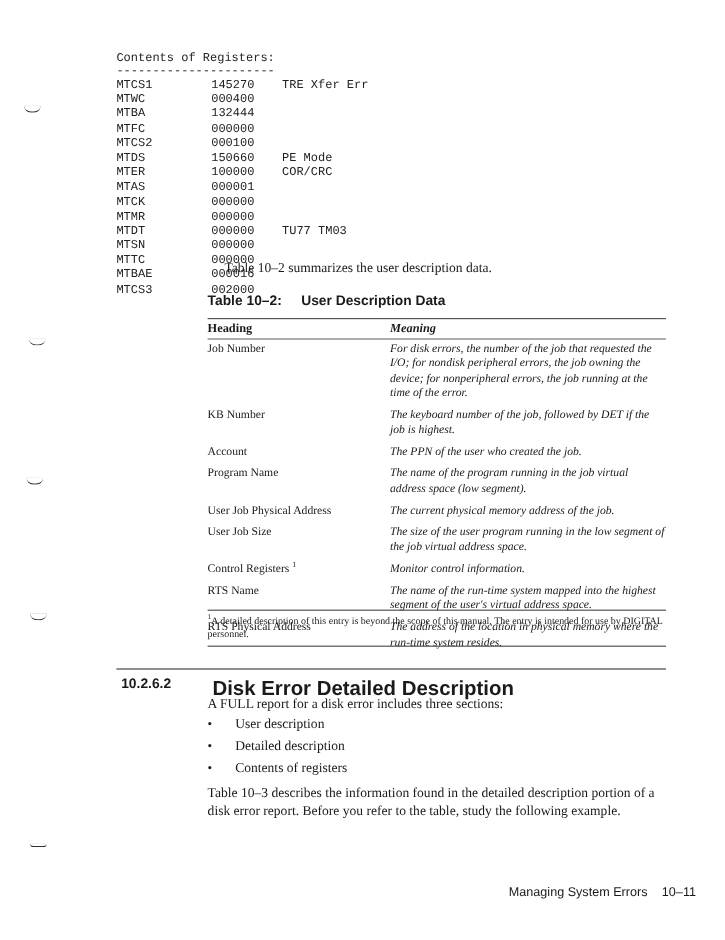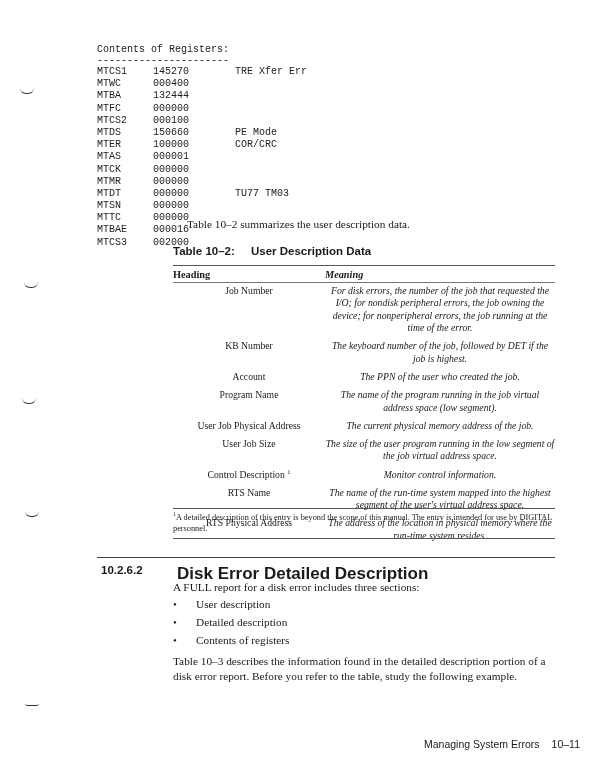--- a/index.html
+++ b/index.html
@@ -6,35 +6,35 @@
   body { width: 604px; height: 783px; position: relative; overflow: hidden; color: #1a1a1a; }
   .abs { position: absolute; }
   .mono { font-family: "Liberation Mono", "DejaVu Sans Mono", monospace; font-size: 10px; line-height: 12.2px; color: #222; }
   .serif { font-family: "Liberation Serif", "DejaVu Serif", serif; }
   .sans { font-family: "Liberation Sans", "DejaVu Sans", sans-serif; }
   .reg-title { left: 97px; top: 44px; }
   .reg-dash { left: 97px; top: 55px; letter-spacing: 0px; }
   .reg-table { left: 97px; top: 66px; }
   .reg-row { display: flex; height: 12.2px; }
   .reg-name { width: 56px; }
-  .reg-val { width: 82px; }
+  .reg-val { width: 82px; text-align: center; }
   .reg-note { width: 120px; }
 
   .body-text { font-size: 11.3px; line-height: 15px; }
   .t-intro { left: 187px; top: 217px; }
   .t-caption { left: 173px; top: 245px; font-size: 11.5px; font-weight: bold; }
   .t-caption .cap-num { display: inline-block; width: 78px; }
 
   .rule { position: absolute; background: #555; height: 1px; }
   .tbl { left: 173px; top: 266px; width: 382px; }
   .tbl-head { display: flex; font-weight: bold; font-size: 10.3px; height: 16px; align-items: center; }
   .col-h { width: 152px; }
   .col-m { width: 230px; font-style: italic; }
   .tbl-row { display: flex; font-size: 9.7px; line-height: 12.4px; margin-bottom: 5.8px; }
-  .tbl-body { position: absolute; left: 173px; top: 285px; width: 382px; text-align: center; }
+  .tbl-body { position: absolute; left: 173px; top: 285px; width: 382px; }
   .foot { left: 173px; top: 512px; width: 382px; font-size: 8.3px; line-height: 11px; }
   .foot sup { font-size: 6px; vertical-align: super; line-height: 0; }
   .ctl-sup { font-size: 6.5px; vertical-align: super; line-height: 0; }
 
   .sec-num { left: 101px; top: 564px; font-size: 11.5px; font-weight: bold; }
   .sec-title { left: 177px; top: 564px; font-size: 17px; font-weight: bold; }
   .p-full { left: 173px; top: 580px; }
   .bullets { left: 173px; top: 596px; }
   .bullet { display: flex; height: 17.7px; align-items: center; }
   .bullet .dot { width: 23px; font-size: 11px; }
@@ -166,21 +166,21 @@
     </div>
     <div class="tbl-row">
       <div class="col-h"><span>User Job Physical Address</span></div>
       <div class="col-m">The current physical memory address of the job.</div>
     </div>
     <div class="tbl-row">
       <div class="col-h"><span>User Job Size</span></div>
       <div class="col-m">The size of the user program running in the low segment of the job virtual address space.</div>
     </div>
     <div class="tbl-row">
-      <div class="col-h"><span>Control Description</span> <span class="ctl-sup">1</span></div>
+      <div class="col-h"><span>Control Registers</span> <span class="ctl-sup">1</span></div>
       <div class="col-m">Monitor control information.</div>
     </div>
     <div class="tbl-row">
       <div class="col-h"><span>RTS Name</span></div>
       <div class="col-m">The name of the run-time system mapped into the highest segment of the user's virtual address space.</div>
     </div>
     <div class="tbl-row">
       <div class="col-h"><span>RTS Physical Address</span></div>
       <div class="col-m">The address of the location in physical memory where the run-time system resides.</div>
     </div>

